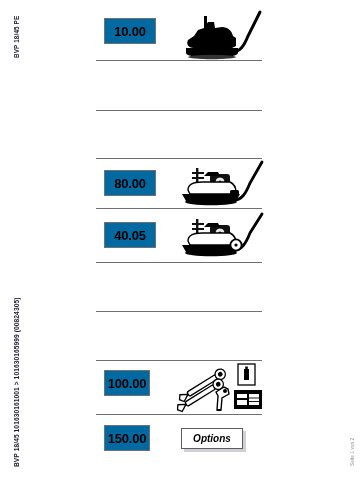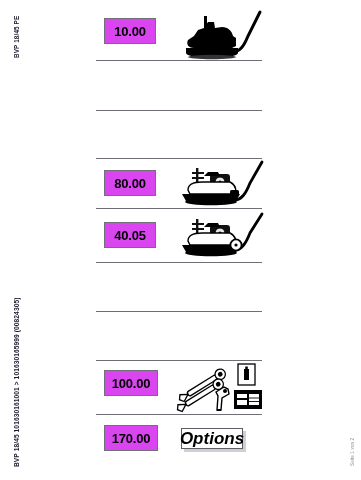--- a/index.html
+++ b/index.html
@@ -69,49 +69,49 @@
     height: 0;
     border-top: 1.2px solid #6e6e74;
   }
 
   
   .numbox {
     position: absolute;
     width: 52px;
     height: 26px;
     border: 1.3px solid #707076;
-    background: #d946ef;
+    background: #0369a1;
     display: flex;
     align-items: center;
     justify-content: center;
     font-size: 13px;
     font-weight: bold;
     color: #000000;
     letter-spacing: -0.2px;
   }
-  .numbox.wide { width: 54px; }
+  .numbox.wide { width: 46px; }
 
   
   .figure {
     position: absolute;
   }
 
   
   #options-btn {
     position: absolute;
     left: 85px;
     top: 428px;
     width: 62px;
     height: 21px;
     background: #ffffff;
     border: 1.1px solid #5c5c62;
     display: flex;
     align-items: center;
     justify-content: center;
-    font-size: 17px;
+    font-size: 10px;
     font-style: italic;
     font-weight: bold;
     color: #000;
     box-shadow: 3px 3px 0 0 #cfcfd4;
   }
 
   svg { display: block; }
 </style>
 </head>
 <body>
@@ -245,18 +245,18 @@
           <rect x="62" y="28" width="28" height="19" fill="#000"></rect>
           <rect x="65" y="32" width="10" height="4" fill="#fff"></rect>
           <rect x="65" y="38" width="10" height="5" fill="#fff"></rect>
           <rect x="77" y="32" width="10" height="11" fill="#fff"></rect>
           <line x1="77" y1="36" x2="87" y2="36" stroke="#000" stroke-width="0.9"></line>
           <line x1="77" y1="39.5" x2="87" y2="39.5" stroke="#000" stroke-width="0.9"></line>
         </g>
       </svg>
     </div>
 
-    <div class="numbox wide" style="left:8px; top:425px">170.00</div>
+    <div class="numbox wide" style="left:8px; top:425px">150.00</div>
 
     <div id="options-btn">Options</div>
 
   </div>
 </div>
 
 </body></html>

